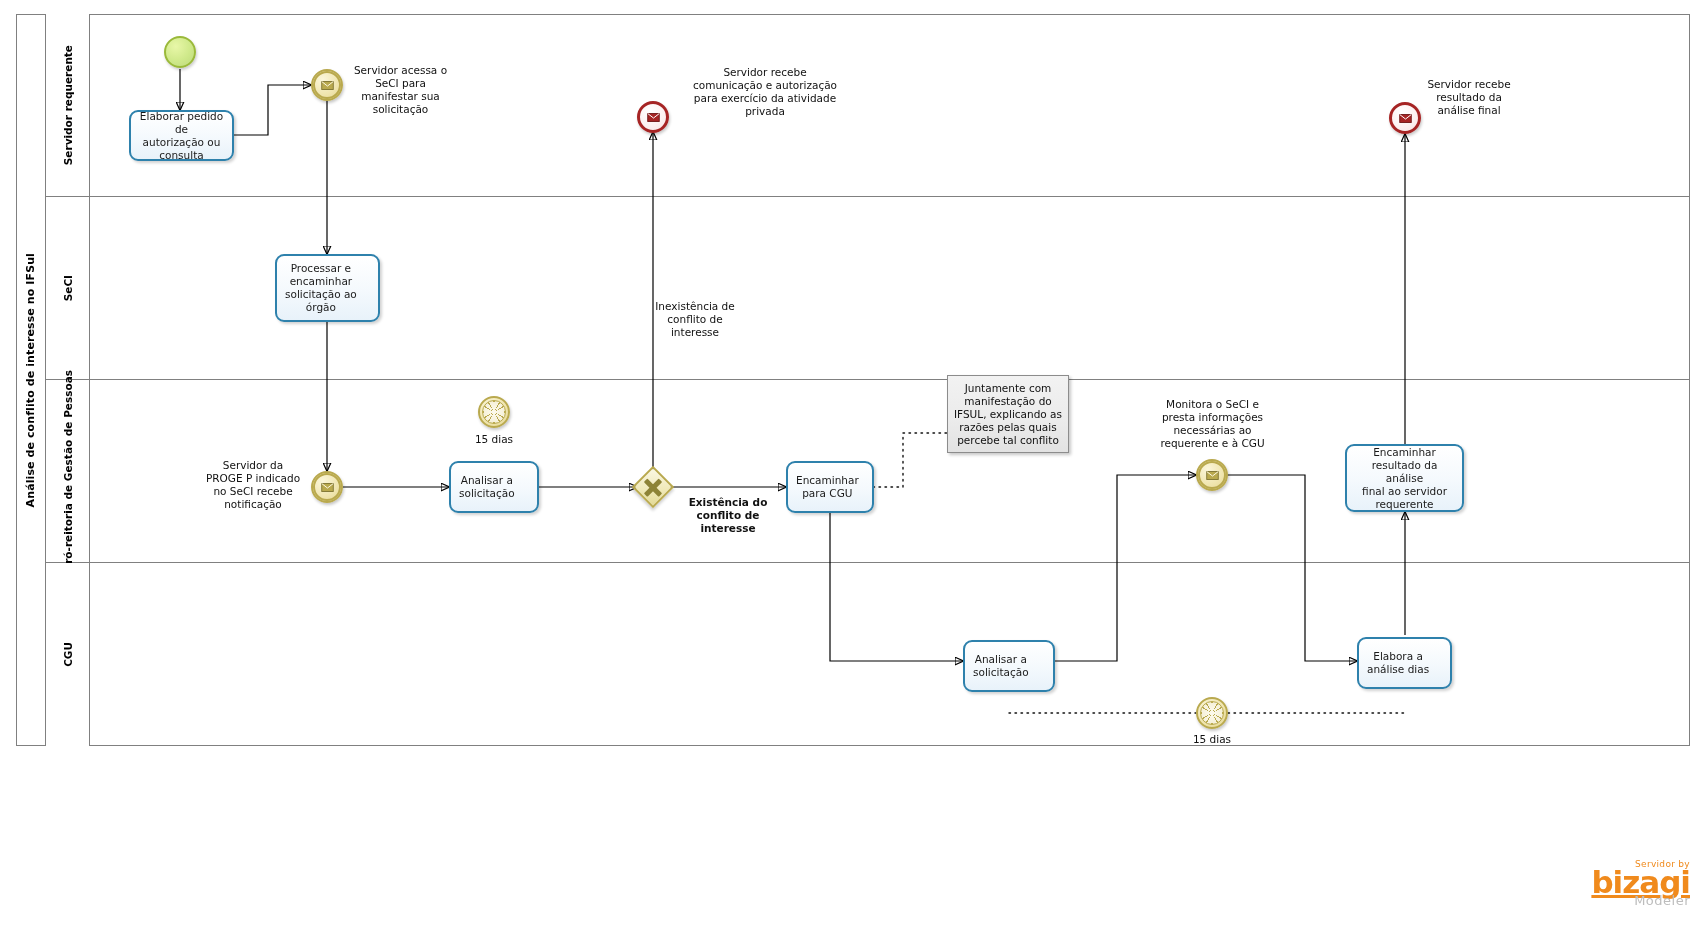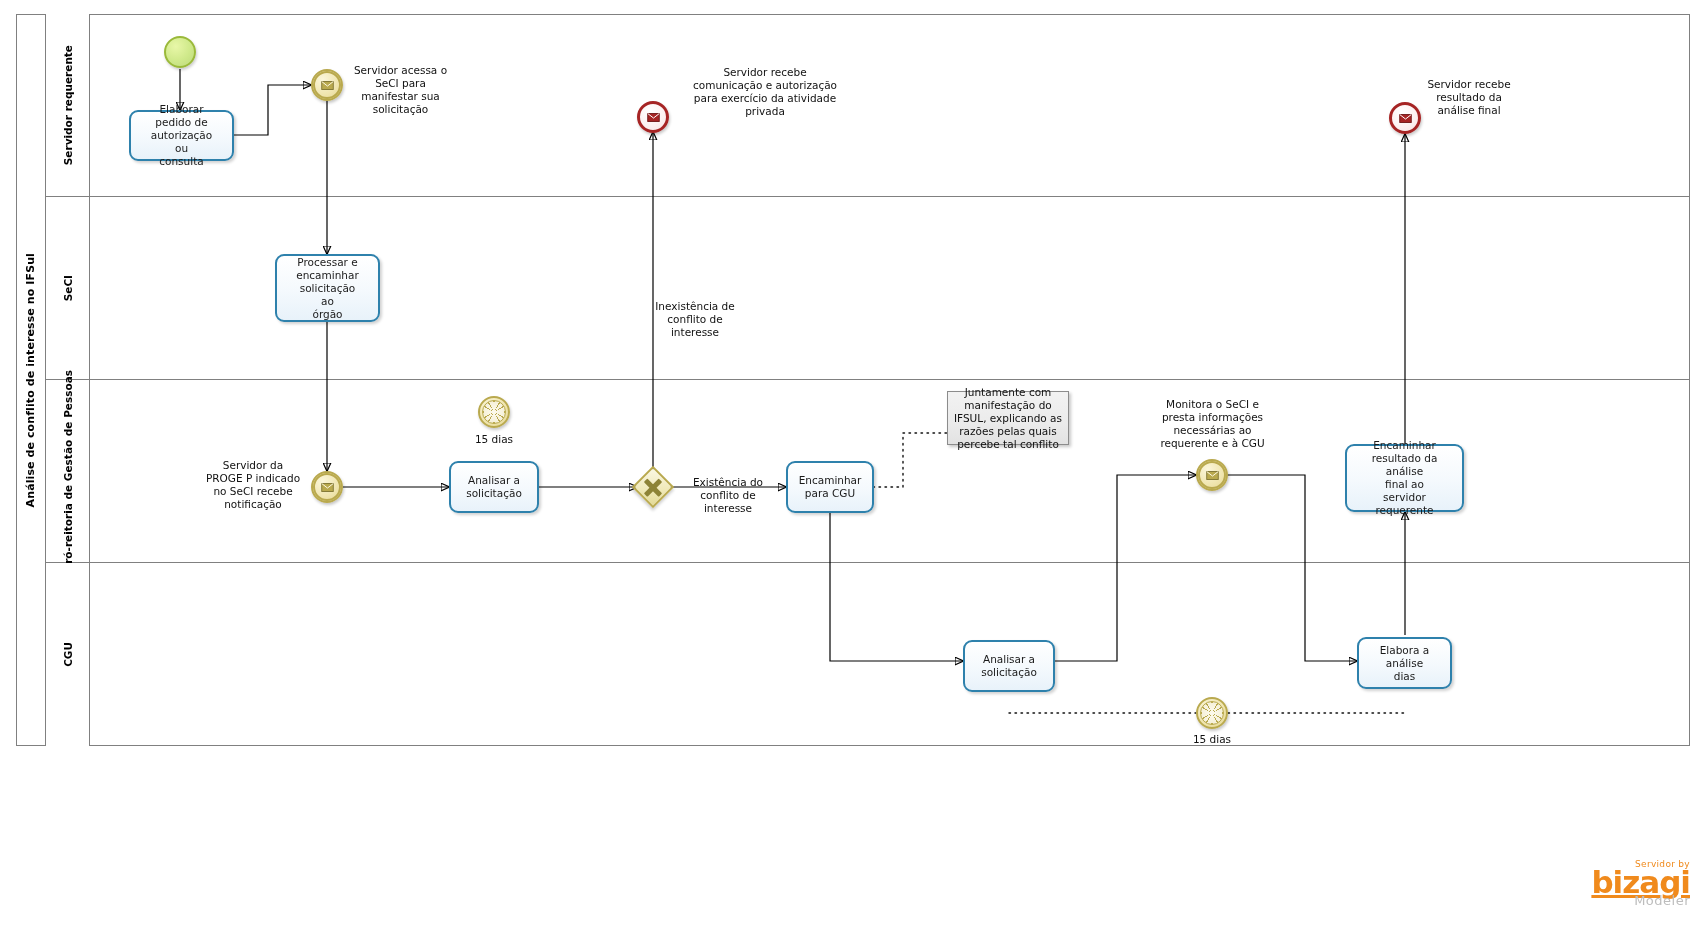--- a/index.html
+++ b/index.html
@@ -81,26 +81,26 @@
 
   
   .task {
     position: absolute;
     box-sizing: border-box;
     border: 2px solid #2e81ac;
     border-radius: 9px;
     background: linear-gradient(to bottom, #ffffff 0%, #f4f9fd 55%, #e8f2fa 100%);
     display: flex;
     align-items: center;
-    justify-content: center;
+    justify-content: flex-start;
     text-align: center;
     font-size: 10.5px;
     line-height: 13px;
     color: #1a1a1a;
-    padding: 2px 19px;
+    padding: 2px 8px;
     box-shadow: 2px 2px 3px rgba(0,0,0,.18);
   }
 
   
   .event {
     position: absolute;
     border-radius: 50%;
     box-sizing: border-box;
   }
   .ev-start {
@@ -351,21 +351,21 @@
   <div class="label" style="left:198px;top:459px;width:110px;">Servidor  da
 PROGE P indicado
 no SeCI recebe
 notificação</div>
 
   <div class="gateway" style="left:638px;top:472px;">
     <div class="x1"></div>
     <div class="x2"></div>
   </div>
 
-  <div class="label" style="left:683px;top:476px;width:90px;">Existência do
+  <div class="label" style="left:683px;top:496px;width:90px;font-weight:bold;">Existência do
 conflito de
 interesse</div>
 
   <div class="event ev-interm" style="left:1196px;top:459px;">
     <div class="inner">
       <svg class="envelope" viewBox="0 0 14 10">
         <rect x="0.6" y="0.6" width="12.8" height="8.8" fill="#b9a94e" stroke="#7d7330" stroke-width="1"></rect>
         <path d="M0.6,0.6 L7,5.6 L13.4,0.6" fill="none" stroke="#fdf8e4" stroke-width="1.1"></path>
       </svg>
     </div>
@@ -413,21 +413,21 @@
   <div class="task" style="left:963px;top:640px;width:92px;height:52px;">
     <span style="white-space:pre-line;">Analisar a
 solicitação</span>
   </div>
 
   <div class="task" style="left:1357px;top:637px;width:95px;height:52px;">
     <span style="white-space:pre-line;">Elabora a
 análise dias</span>
   </div>
 
-  <div class="annotation" style="left:947px;top:391px;width:122px;height:54px;">
+  <div class="annotation" style="left:947px;top:375px;width:122px;height:78px;">
     <span>Juntamente com manifestação do IFSUL, explicando as razões pelas quais percebe tal conflito</span>
   </div>
 
   <div class="logo">
     <div class="powered">Servidor by</div>
     <div class="word">
       <span class="b1">bizagi</span>
     </div>
     <div class="modeler">Modeler</div>
   </div>

